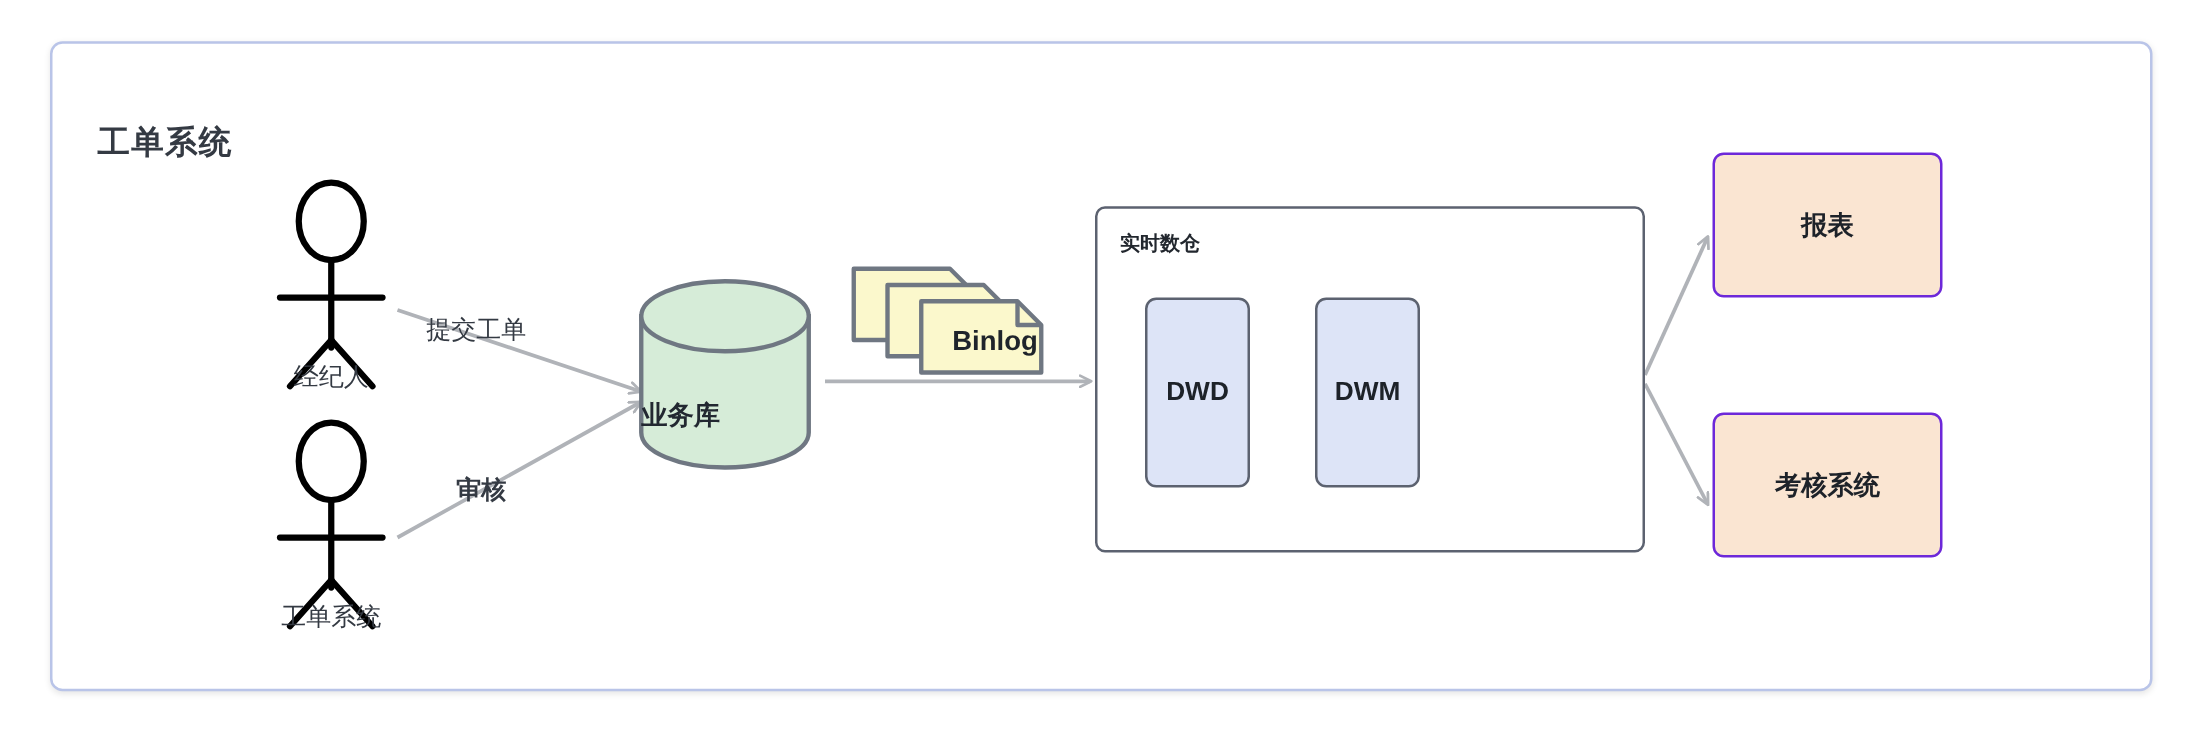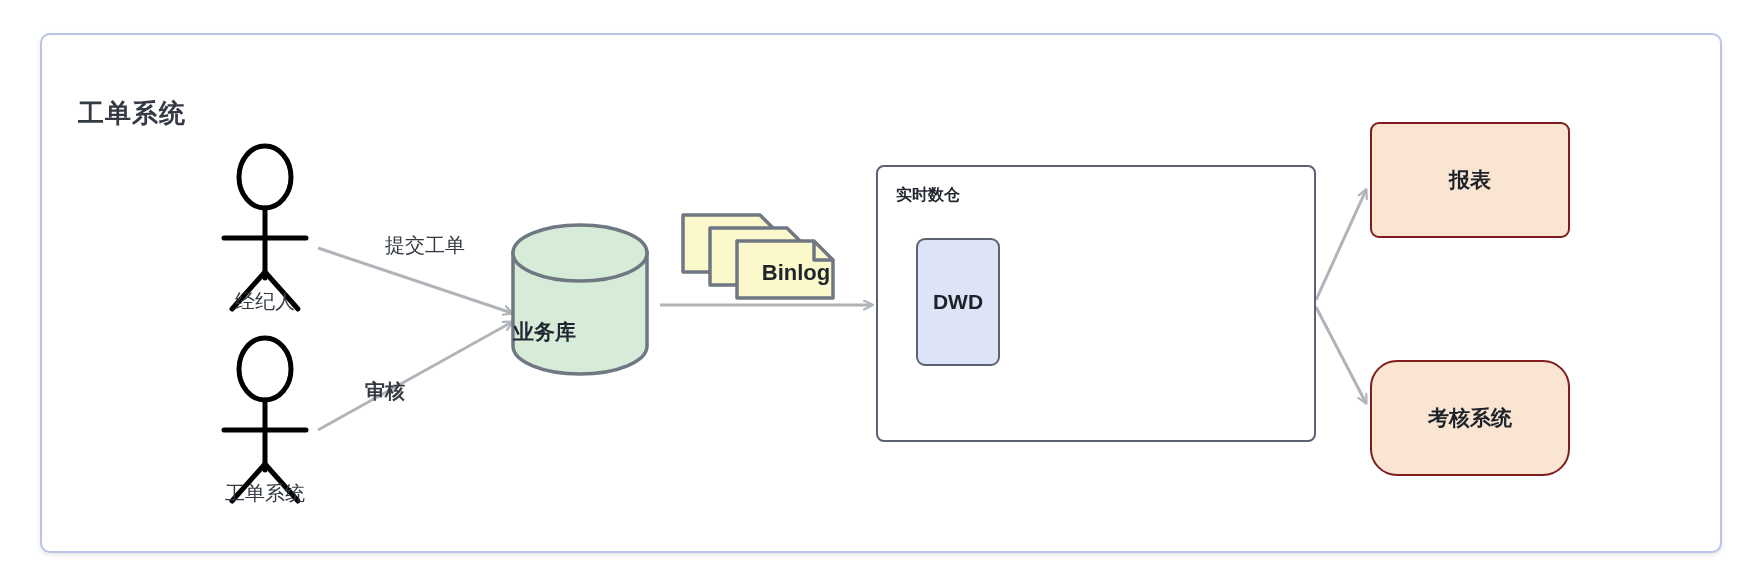--- a/index.html
+++ b/index.html
@@ -105,55 +105,55 @@
     top: 185px;
     font-size: 16px;
     font-weight: bold;
     color: #22272e;
     white-space: nowrap;
   }
   .dwh-stage {
     position: absolute;
     top: 238px;
     width: 84px;
-    height: 128px;
+    height: 152px;
     background: #dde4f7;
     border: 2px solid #5c6270;
     border-radius: 9px;
     box-sizing: border-box;
     display: flex;
     align-items: center;
     justify-content: center;
     font-size: 21px;
     font-weight: bold;
     color: #1d2229;
   }
   #stage-0 { left: 916px; }
   #stage-1 { left: 1052px; }
   #stage-2 { left: 1188px; }
 
   
   .out-box {
     position: absolute;
     left: 1370px;
-    width: 200px;
+    width: 184px;
     height: 116px;
     background: #fae5d2;
-    border: 2px solid #7f1d1d;
+    border: 2px solid #6d28d9;
     border-radius: 9px;
     box-sizing: border-box;
     display: flex;
     align-items: center;
     justify-content: center;
     font-size: 21px;
     font-weight: bold;
     color: #1d2229;
   }
   #out-0 { top: 122px; }
-  #out-1 { top: 360px; border-radius: 27px; }
+  #out-1 { top: 330px; }
 </style>
 </head>
 <body>
 
 <div id="canvas">
 
   <div id="system-box"></div>
   <div id="system-title">工单系统</div>
 
   <svg id="art" viewBox="0 0 1764 586">
@@ -203,27 +203,28 @@
     <line x1="1006" y1="302" x2="1046" y2="302" stroke="#b0b3b8" stroke-width="3" marker-end="url(#arrowhead)"></line>
     <line x1="1142" y1="302" x2="1182" y2="302" stroke="#b0b3b8" stroke-width="3" marker-end="url(#arrowhead)"></line>
 
     <line x1="1316" y1="300" x2="1366" y2="190" stroke="#b0b3b8" stroke-width="3" marker-end="url(#arrowhead)"></line>
     <line x1="1316" y1="307" x2="1366" y2="403" stroke="#b0b3b8" stroke-width="3" marker-end="url(#arrowhead)"></line>
   </svg>
 
   <div class="actor-label" style="left:265px; top:288px;">经纪人</div>
   <div class="actor-label" style="left:265px; top:480px;">工单系统</div>
 
-  <div class="edge-label" style="left:341px; top:232px;margin-left:44px;">提交工单</div>
+  <div class="edge-label" style="left:341px; top:250px;">提交工单</div>
   <div class="edge-label" style="left:365px; top:378px;font-weight:bold;">审核</div>
 
   <div id="db-label">业务库</div>
   <div id="binlog-label">Binlog</div>
 
   <div id="dwh-box"></div>
   <div id="dwh-title">实时数仓</div>
 
   <div class="dwh-stage" id="stage-0">DWD</div>
+  <div class="dwh-stage" id="stage-1">DWM</div>
 
   <div class="out-box" id="out-0">报表</div>
   <div class="out-box" id="out-1">考核系统</div>
 
 </div>
 
 </body></html>

